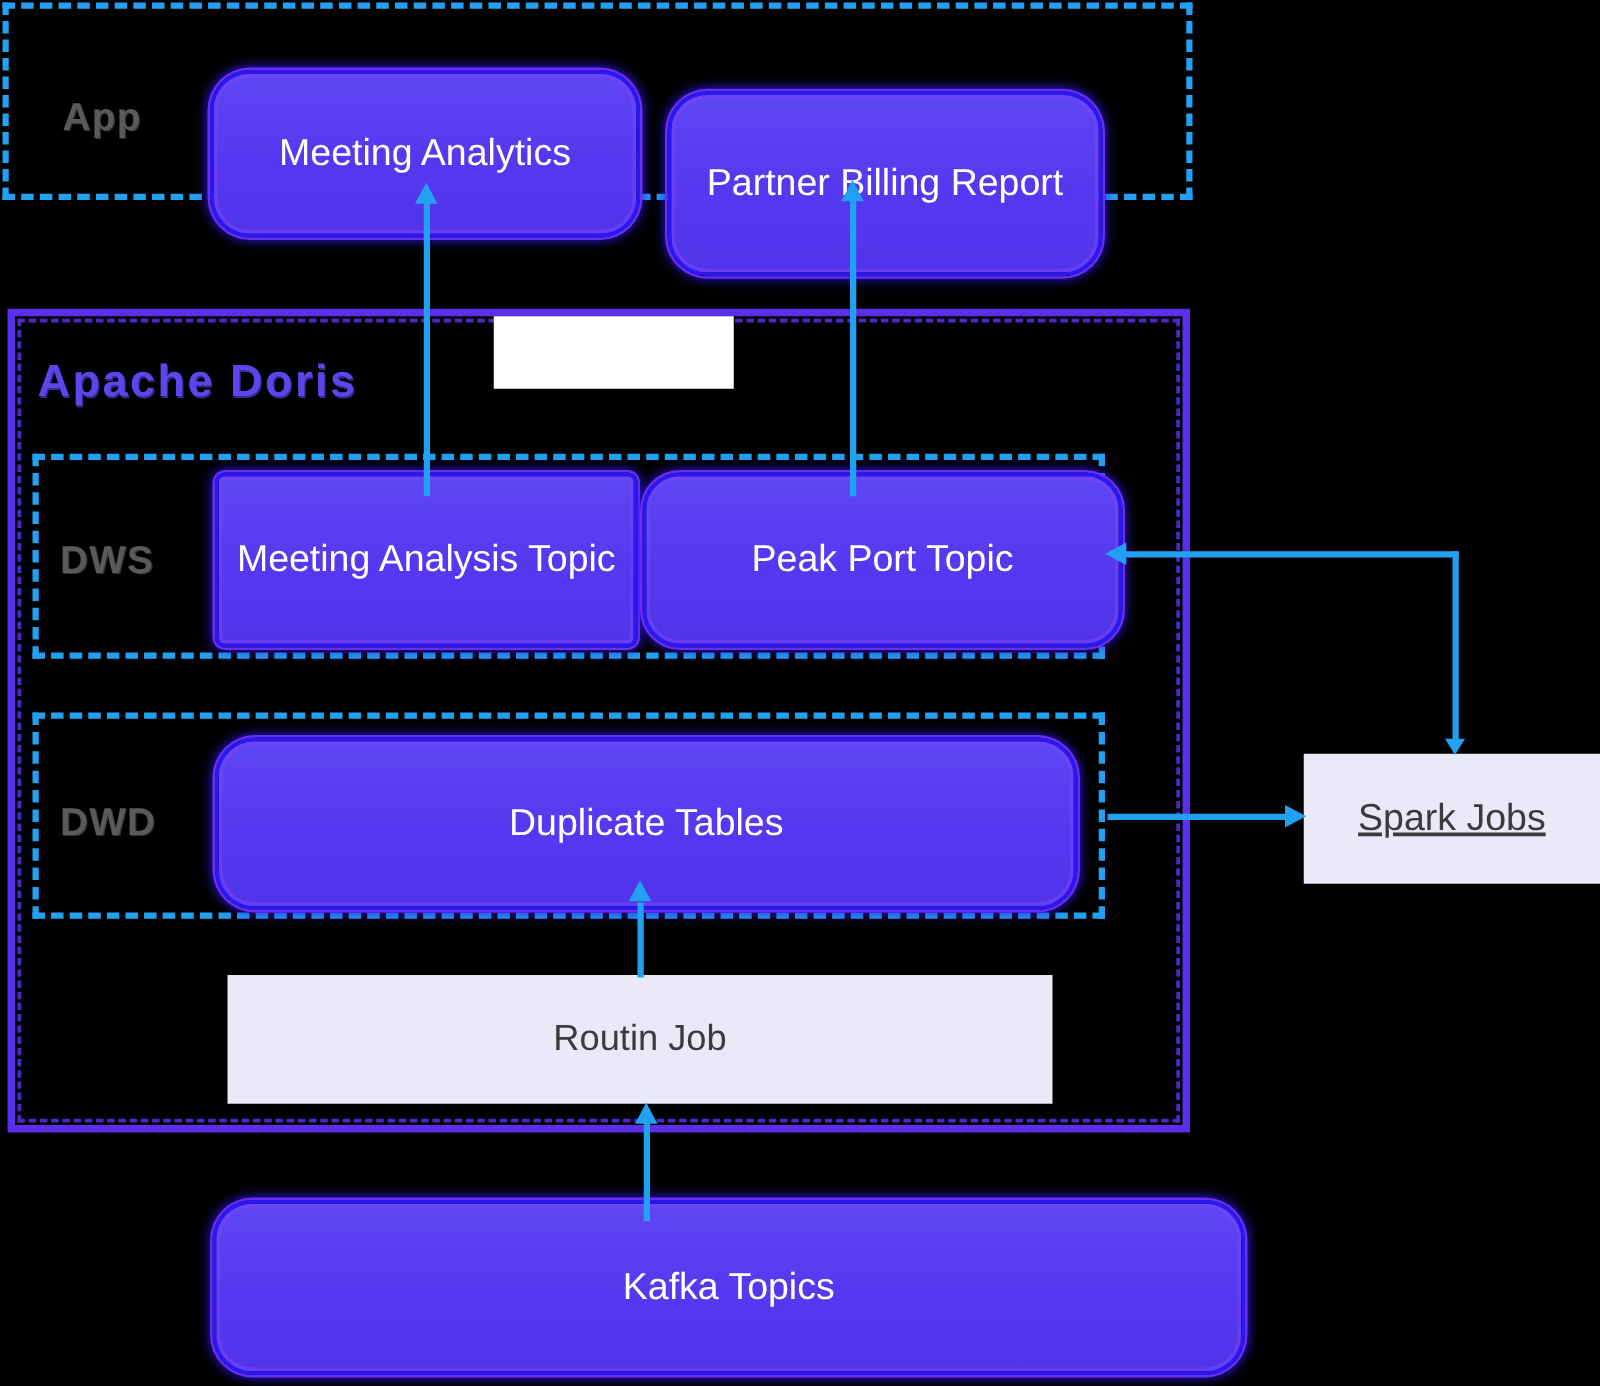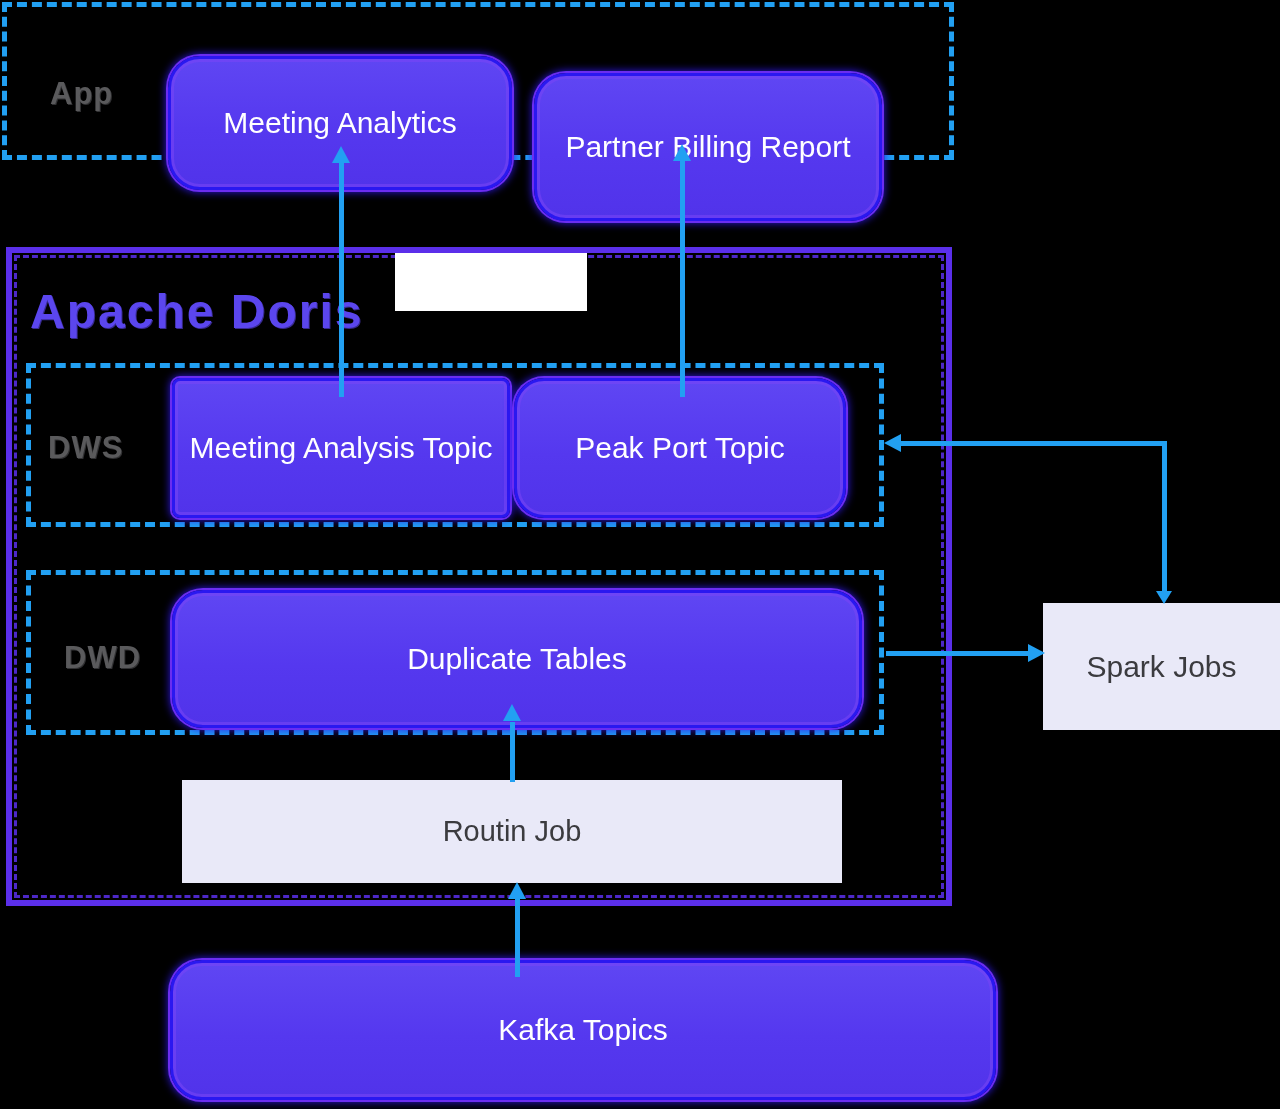--- a/index.html
+++ b/index.html
@@ -30,21 +30,21 @@
   .solid-group::after{
     content:"";position:absolute;inset:2px;border:3px dashed rgba(91,47,234,.85);
     pointer-events:none;
   }
   .group-label{
     position:absolute;font-weight:bold;color:var(--gray-label);
     text-shadow:1px 1px 0 rgba(90,90,92,.55);letter-spacing:1px;
   }
   .title-label{
     position:absolute;font-weight:bold;color:var(--title-purple);
-    text-shadow:1px 1px 0 rgba(91,70,238,.6);letter-spacing:2px;font-size:48px;text-align:right;
+    text-shadow:1px 1px 0 rgba(91,70,238,.6);letter-spacing:2px;font-size:36px;text-align:right;
   }
   .pill{
     position:absolute;box-sizing:border-box;border-radius:32px;
     background:linear-gradient(180deg,var(--node-fill-light) 0%,var(--node-fill) 55%,#5133ea 100%);
     border:3px solid var(--node-border);
     box-shadow:0 0 0 2px var(--node-glow), 0 0 9px 2px rgba(47,24,240,.95), inset 0 0 0 3px rgba(122,70,245,.55);
     display:flex;align-items:center;justify-content:center;
     color:var(--node-text);font-size:30px;
   }
   .light-box{
@@ -79,40 +79,40 @@
   <div class="title-label" style="left:30px;top:284px;">Apache Doris</div>
 
   <div class="white-patch" style="left:395px;top:253px;width:192px;height:58px;"></div>
 
   <div class="dashed-group" style="left:26px;top:363px;width:858px;height:164px;"></div>
   <div class="group-label" style="left:48px;top:430px;font-size:31px;">DWS</div>
 
   <div class="pill" style="left:172px;top:378px;width:338px;height:140px;border-radius:8px;">
     <span>Meeting Analysis Topic</span>
   </div>
-  <div class="pill" style="left:514px;top:378px;width:332px;height:140px;border-radius:30px;">
+  <div class="pill" style="left:514px;top:378px;width:384px;height:140px;border-radius:30px;">
     <span>Peak Port Topic</span>
   </div>
 
   <div class="dashed-group" style="left:26px;top:570px;width:858px;height:165px;"></div>
-  <div class="group-label" style="left:64px;top:640px;font-size:31px;">DWD</div>
+  <div class="group-label" style="left:48px;top:640px;font-size:31px;">DWD</div>
 
-  <div class="pill" style="left:172px;top:590px;width:690px;height:138px;border-radius:31px;">
+  <div class="pill" style="left:172px;top:590px;width:690px;height:138px;">
     <span>Duplicate Tables</span>
   </div>
 
   <div class="light-box" style="left:182px;top:780px;width:660px;height:103px;font-size:29px;">
     <span>Routin Job</span>
   </div>
 
   <div class="pill" style="left:170px;top:960px;width:826px;height:140px;">
     <span>Kafka Topics</span>
   </div>
 
-  <div class="light-box" style="left:1043px;top:603px;width:237px;height:127px;">
+  <div class="light-box" style="left:1043px;top:603px;width:237px;height:104px;text-decoration:underline;">
     <span>Spark Jobs</span>
   </div>
 
   <div class="line" style="left:339px;top:152px;width:5px;height:245px;"></div>
   <div class="head head-up" style="left:332px;top:146px;"></div>
 
   <div class="line" style="left:680px;top:150px;width:5px;height:247px;"></div>
   <div class="head head-up" style="left:673px;top:144px;"></div>
 
   <div class="line" style="left:510px;top:722px;width:5px;height:60px;"></div>

